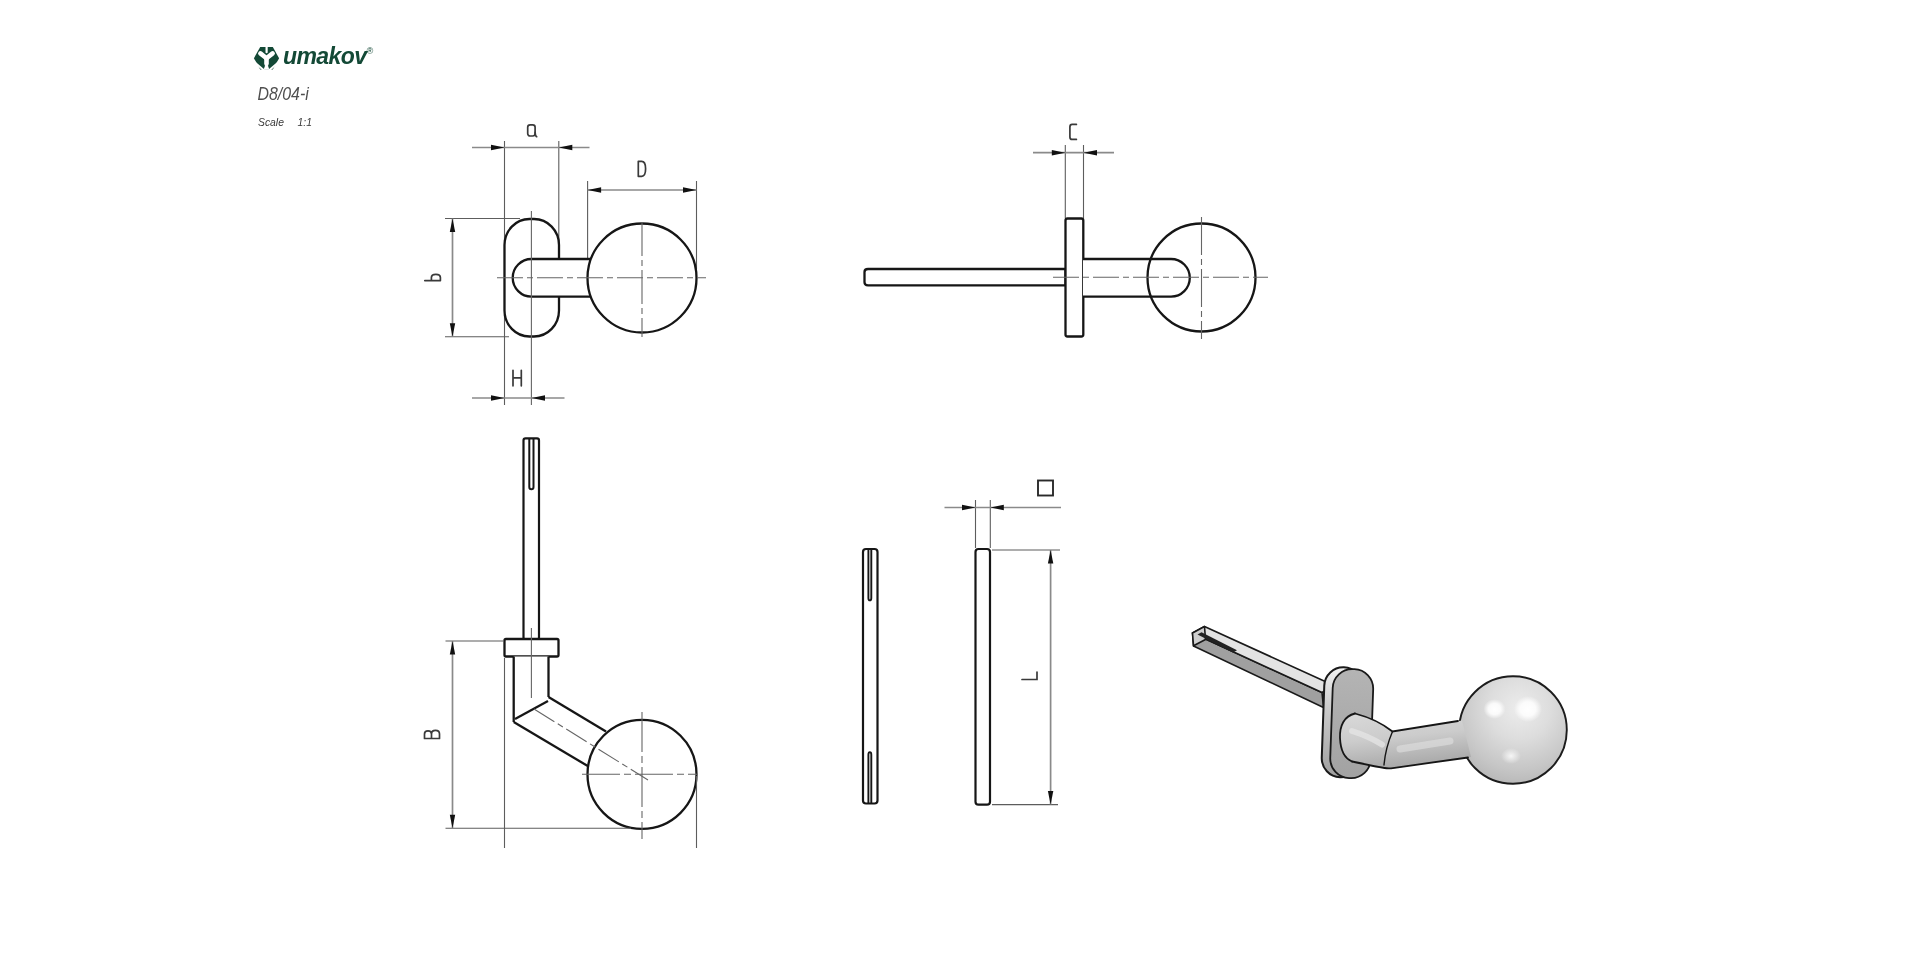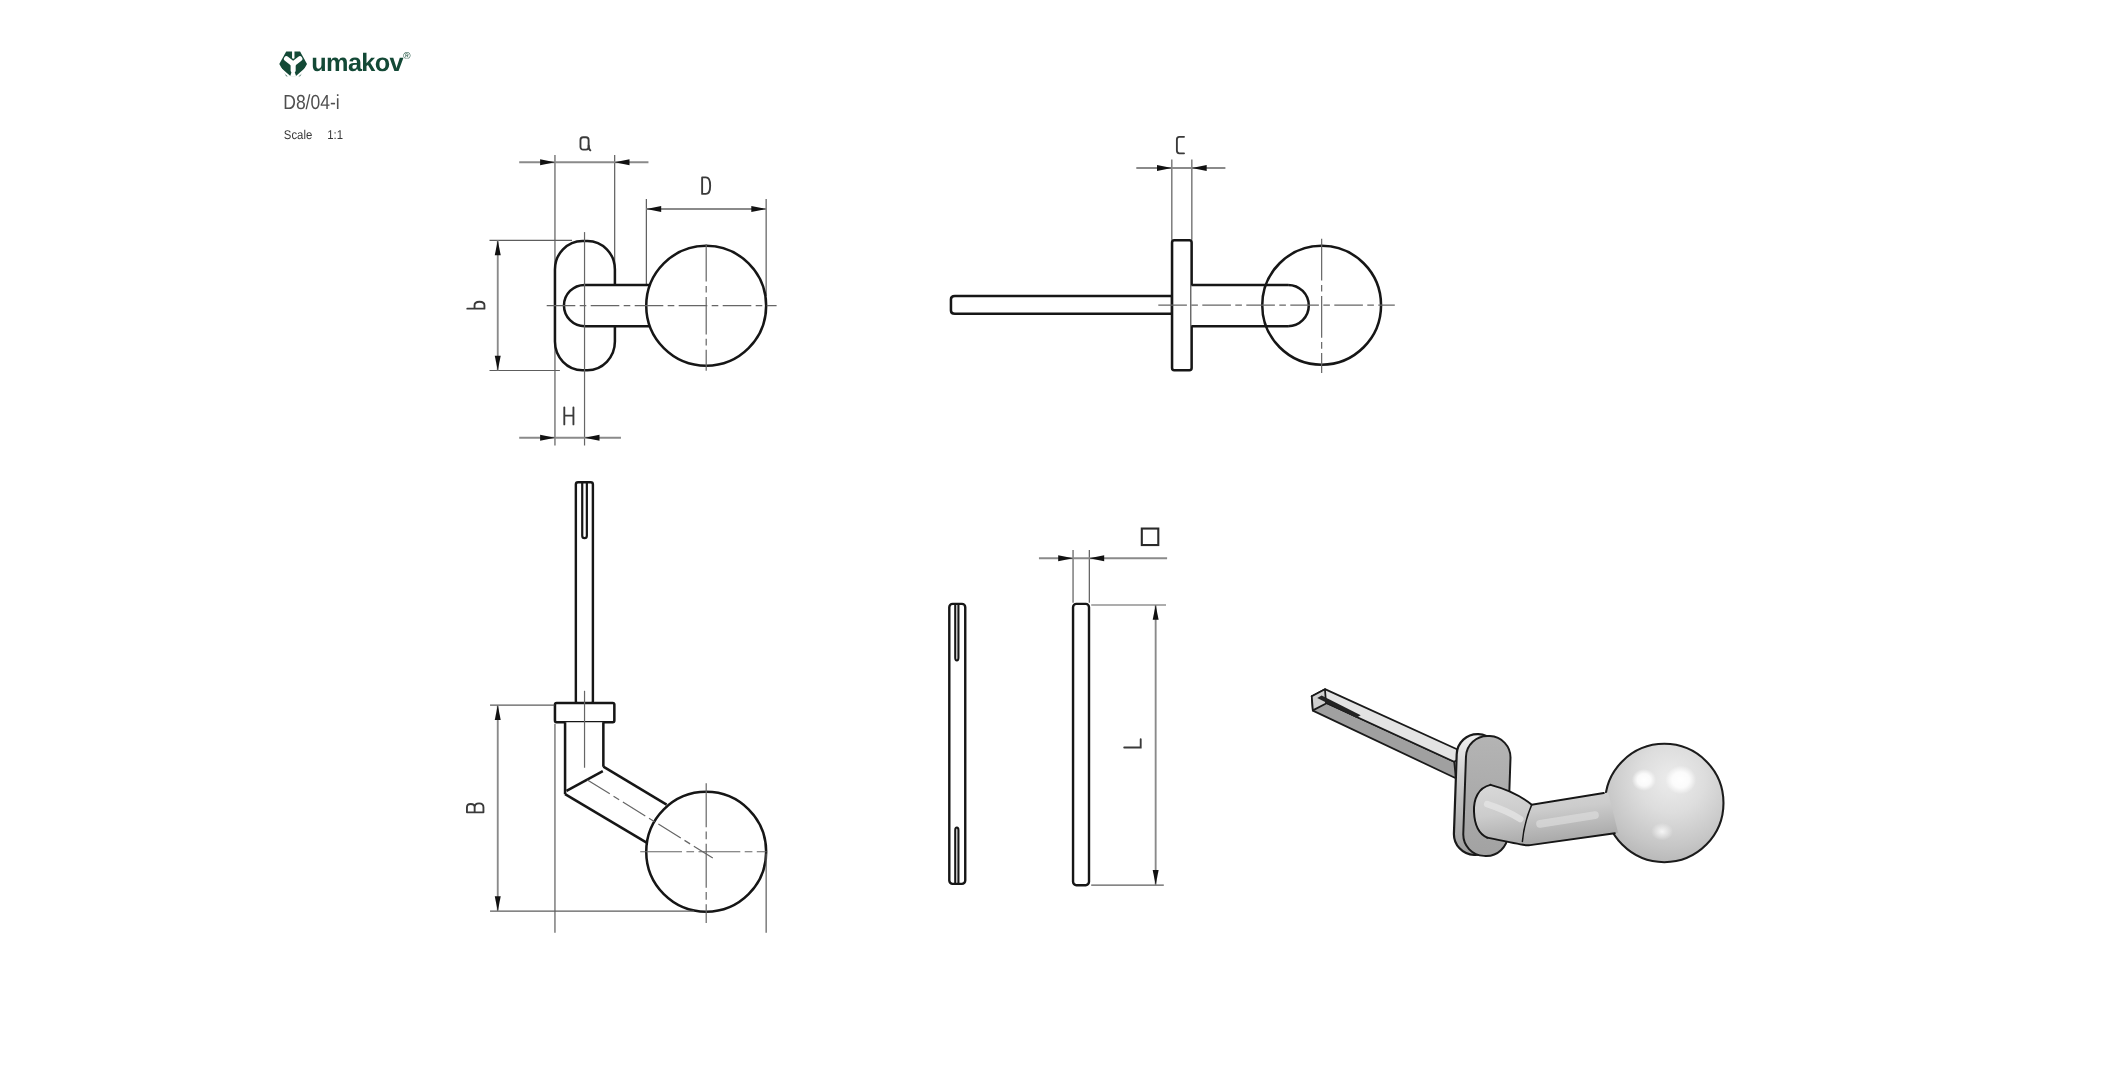--- a/index.html
+++ b/index.html
@@ -1,16 +1,16 @@
 <!DOCTYPE html>
 <html><head>
 <meta charset="utf-8">
 <style>
 html,body{margin:0;padding:0;background:#ffffff;}
-.page{position:relative;width:1919px;height:848px;overflow:hidden;font-family:"Liberation Sans",sans-serif;}
+.page{position:relative;width:1919px;height:848px;overflow:hidden;font-family:"Liberation Sans",sans-serif;font-style:italic;}
 </style>
 </head>
 <body>
 <div class="page">
 <svg width="1919" height="979" viewBox="0 0 1919 979">
 <defs>
   <path id="arr" d="M0 0 L-13.5 -2.7 L-13.5 2.7 Z"></path>
   <radialGradient id="bg3" cx="0.56" cy="0.30" r="0.95">
     <stop offset="0" stop-color="#ececec"></stop>
     <stop offset="0.3" stop-color="#ddd"></stop>

